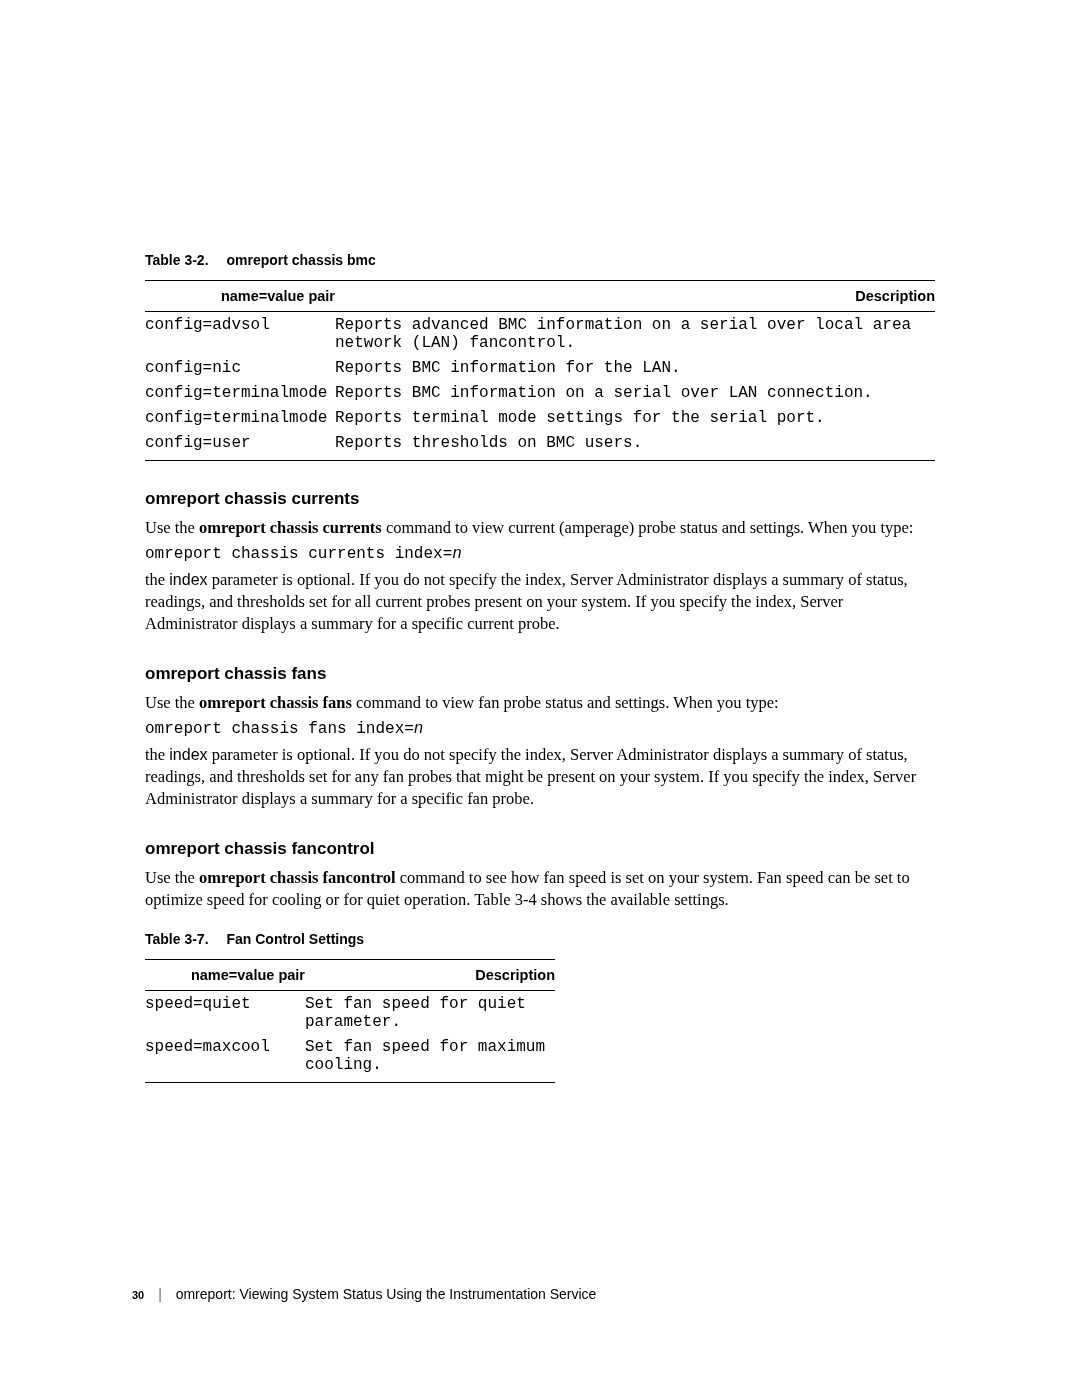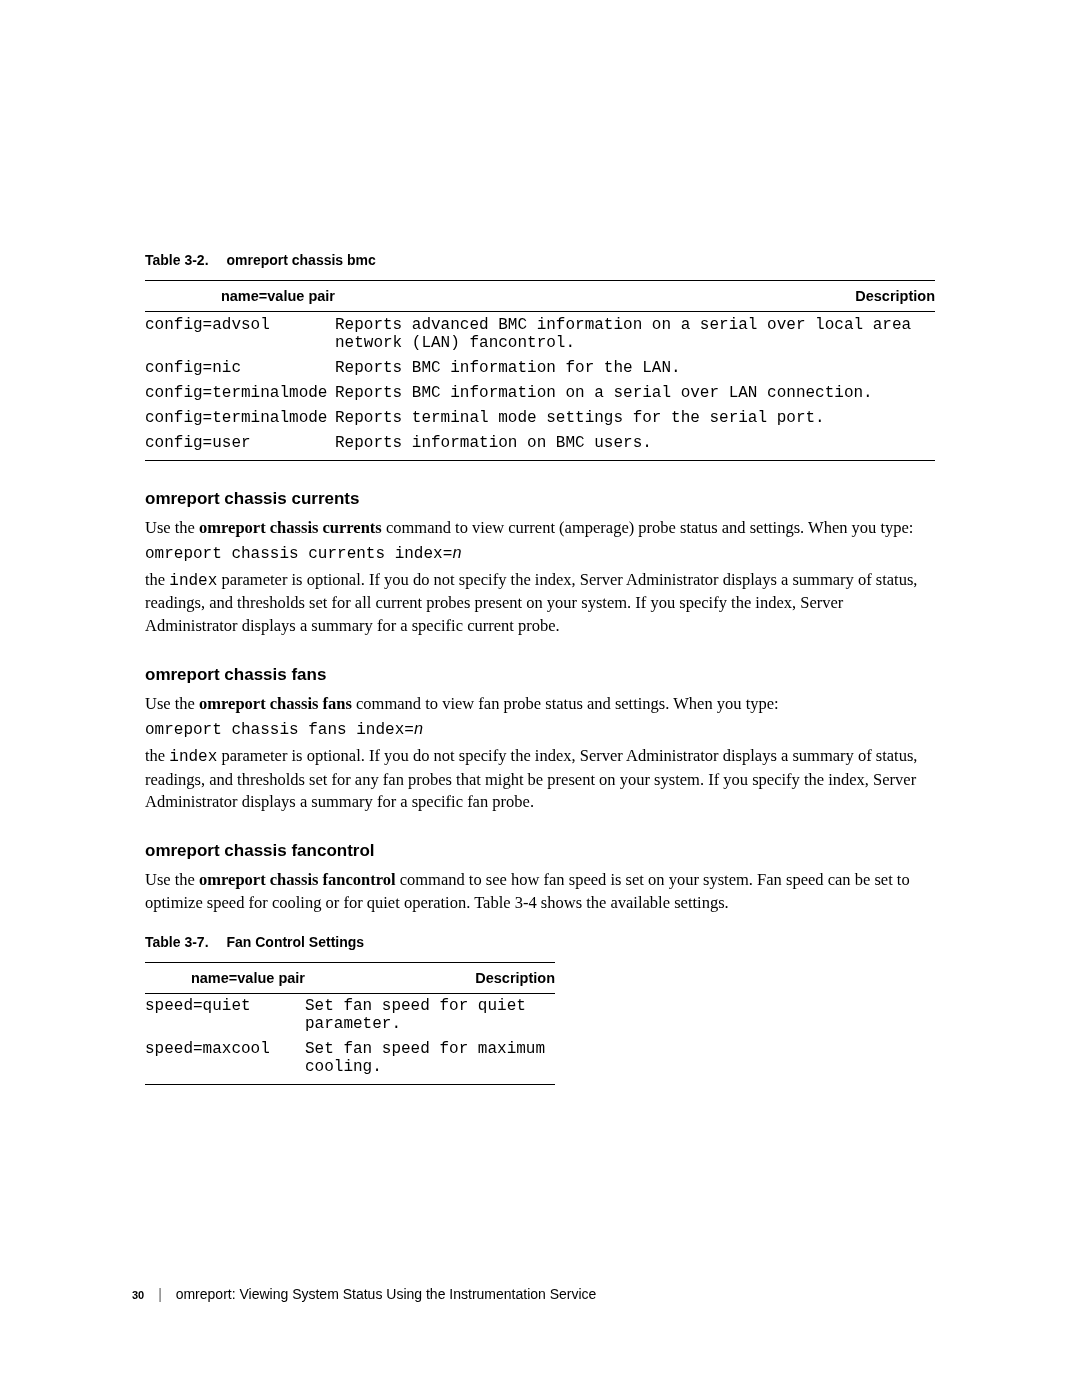--- a/index.html
+++ b/index.html
@@ -80,21 +80,21 @@
     font-family: "Courier New", monospace;
     font-size: 16px;
     margin-top: 6px;
     margin-bottom: 6px;
     white-space: pre;
   }
   .code .ital {
     font-style: italic;
   }
   .inline-code {
-    font-family: Liberation Mono, monospace;
+    font-family: Liberation Sans, sans-serif;
     font-size: 16px;
   }
   .footer {
     position: absolute;
     bottom: 95px;
     left: 132px;
     font-family: Arial, Helvetica, sans-serif;
     font-size: 14px;
   }
   .footer .pagenum {
@@ -134,21 +134,21 @@
       <tr>
         <td>config=terminalmode</td>
         <td>Reports BMC information on a serial over LAN connection.</td>
       </tr>
       <tr>
         <td>config=terminalmode</td>
         <td>Reports terminal mode settings for the serial port.</td>
       </tr>
       <tr class="last-row">
         <td>config=user</td>
-        <td>Reports information on BMC users.</td>
+        <td>Reports thresholds on BMC users.</td>
       </tr>
     </tbody>
   </table>
 
   <div class="section-title">omreport chassis currents</div>
   <div class="para">
     <span>Use the </span><span class="bold">omreport chassis currents</span><span> command to view current (amperage) probe status and settings. When you type:</span>
   </div>
   <div class="code"><span>omreport chassis currents index=</span><span class="ital">n</span></div>
   <div class="para">

